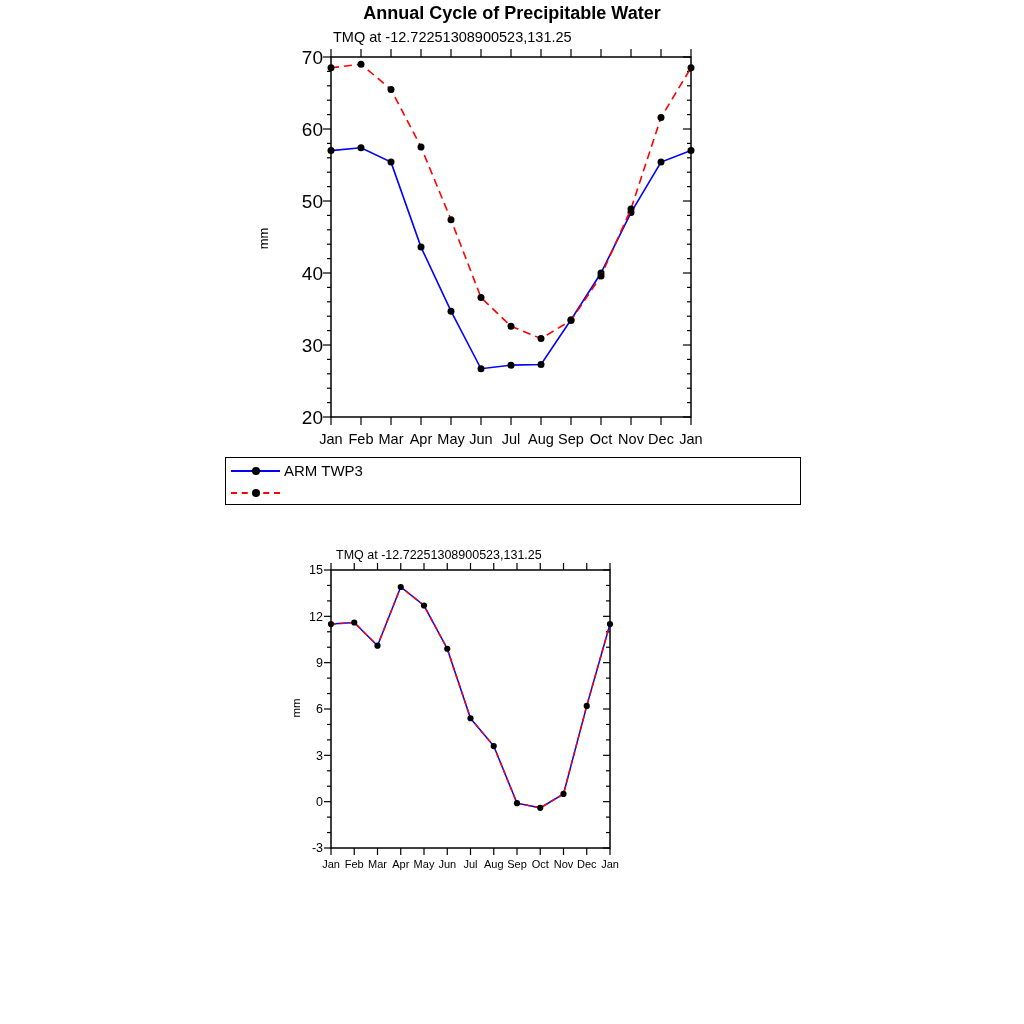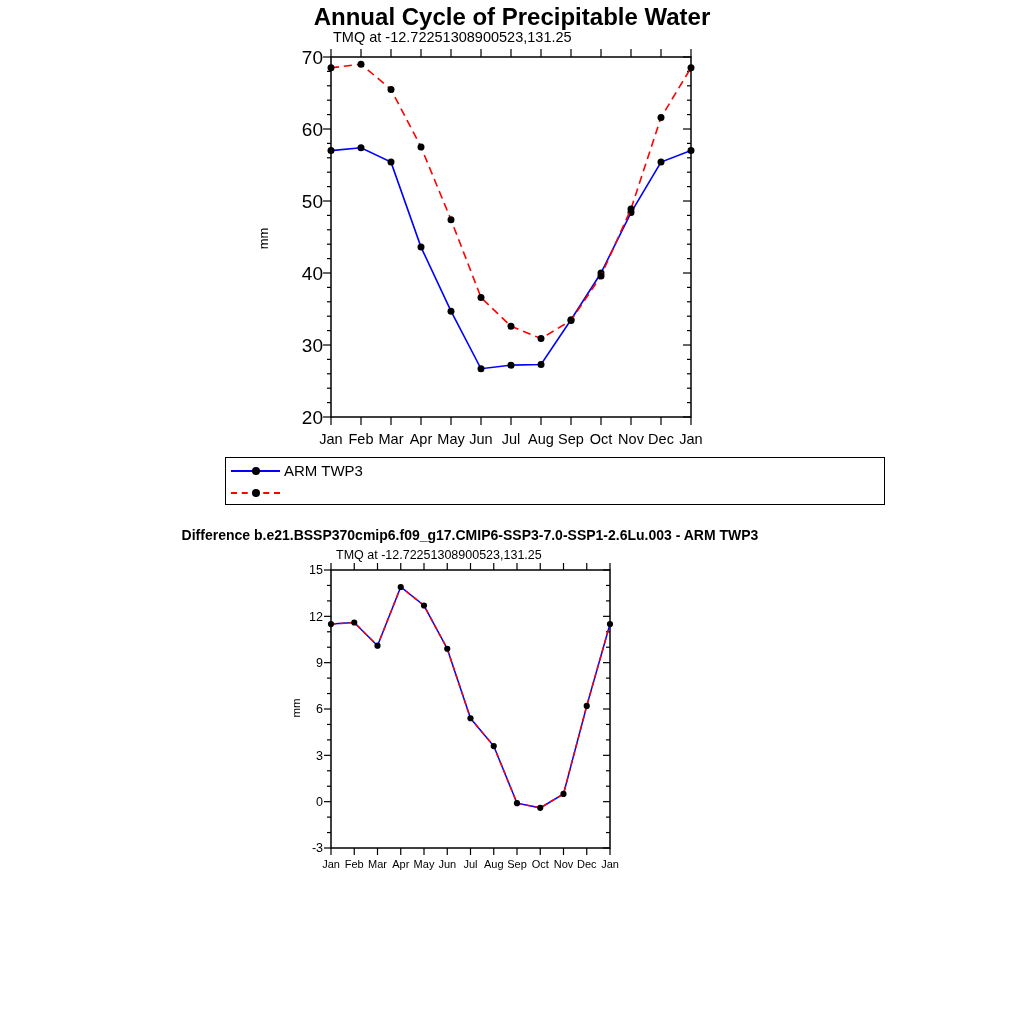--- a/index.html
+++ b/index.html
@@ -1,30 +1,30 @@
 <!DOCTYPE html>
 <html><head>
 <meta charset="utf-8">
 <style>
   html,body{margin:0;padding:0;background:#ffffff;}
   #canvas{position:relative;width:1024px;height:1024px;background:#ffffff;
           font-family:"Liberation Sans",sans-serif;color:#000;overflow:hidden;}
   #plots{position:absolute;left:0;top:0;}
   #plots text{font-family:"Liberation Sans",sans-serif;fill:#000;}
   .t1{position:absolute;left:0;top:3px;width:1024px;text-align:center;
-      font-size:24px;font-weight:bold;white-space:nowrap;}
+      font-size:18px;font-weight:bold;white-space:nowrap;}
   .s1{position:absolute;left:333px;top:29px;font-size:14.5px;white-space:nowrap;}
   .yl1{position:absolute;left:249px;top:231px;width:28px;text-align:center;font-size:13px;
        transform:rotate(-90deg);}
   .t2{position:absolute;left:0px;top:527px;width:940px;text-align:center;
       font-size:14px;font-weight:bold;white-space:nowrap;}
   .s2{position:absolute;left:336px;top:548px;font-size:12.5px;white-space:nowrap;}
   .yl2{position:absolute;left:284px;top:702px;width:24px;text-align:center;font-size:11.5px;
        transform:rotate(-90deg);}
-  .legend{position:absolute;left:225px;top:457px;width:660px;height:48px;
+  .legend{position:absolute;left:225px;top:457px;width:576px;height:48px;
           border:1.5px solid #000;background:#fff;box-sizing:border-box;}
   .lrow{position:absolute;left:0;height:20px;width:100%;}
   .lrow.r1{top:3px;}
   .lrow.r2{top:25px;}
   .sample{position:absolute;left:5px;top:9px;width:49px;height:0;}
   .sample.solid{border-top:2px solid #0000ff;}
   .sample.dashed{border-top:2px dashed #ff0000;}
   .dot{position:absolute;left:21px;top:-5px;width:8px;height:8px;border-radius:50%;background:#000;}
   .llabel{position:absolute;left:58px;top:1px;font-size:15px;white-space:nowrap;}
 </style>
@@ -295,17 +295,16 @@
       </span>
       <span class="llabel">ARM TWP3</span>
     </div>
     <div class="lrow r2">
       <span class="sample dashed">
         <span class="dot"></span>
       </span>
     </div>
   </div>
 
-  <div class="t2">Difference b.e21.BSSP370cmip6.f09_g17.CMIP6-SSP3-7.0-SSP1-2.6Lu.003 - ARM TWP3</div>
   <div class="s2">TMQ at -12.72251308900523,131.25</div>
   <div class="yl2">mm</div>
 
 </div>
 
 </body></html>

